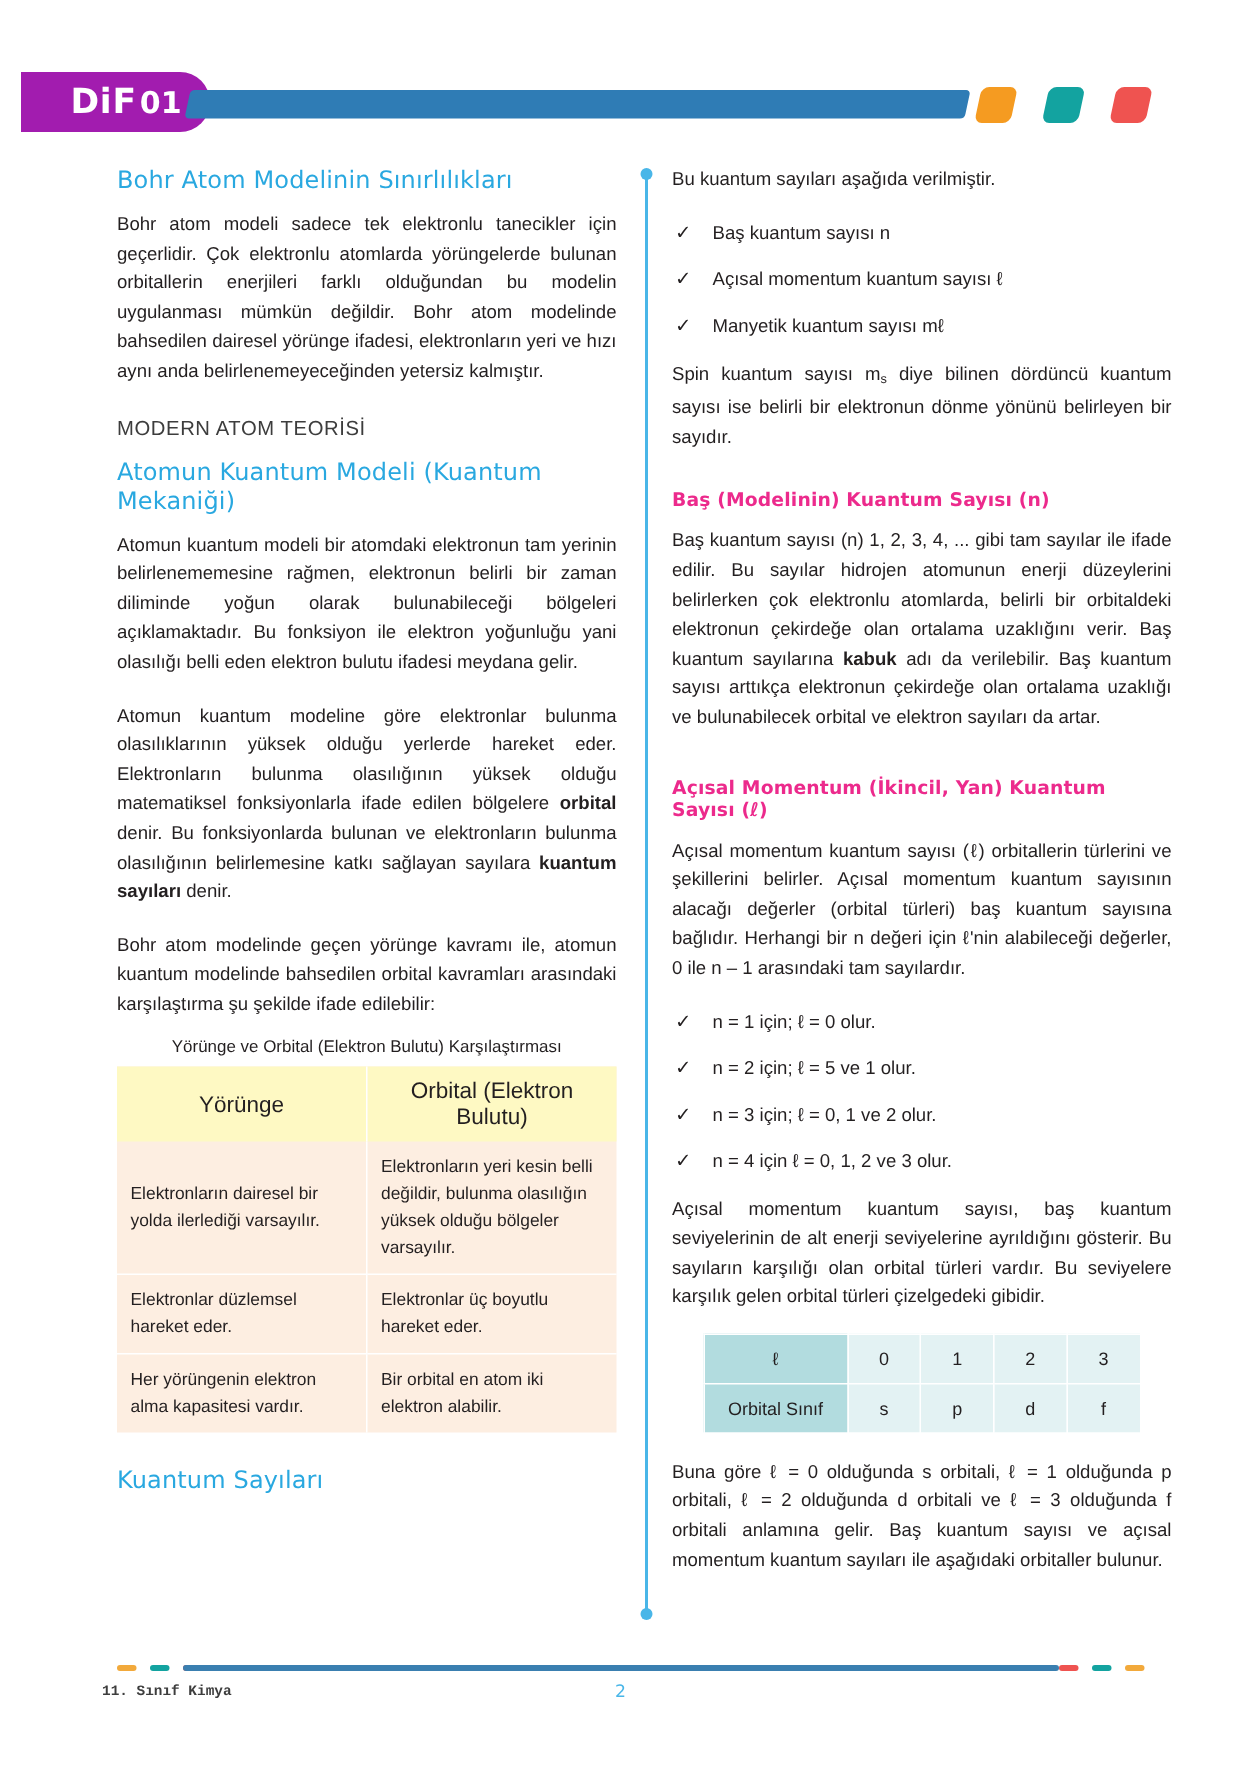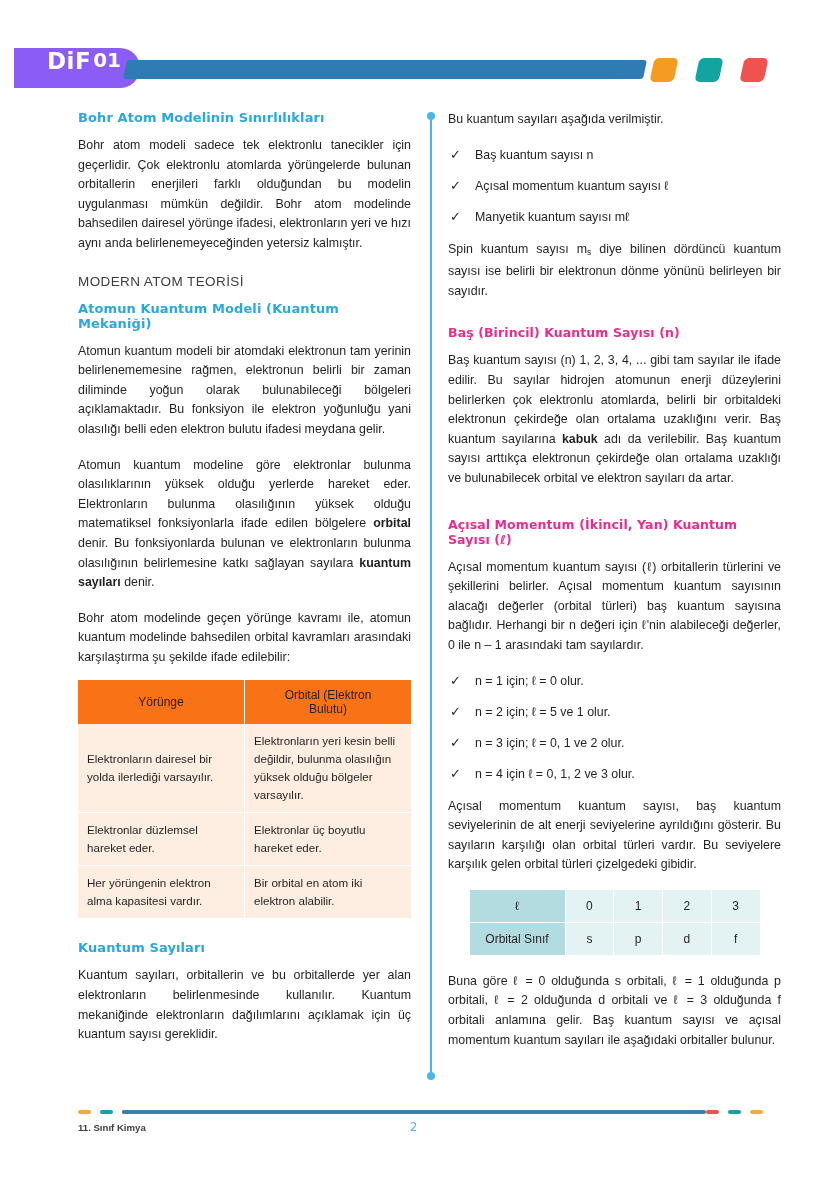--- a/index.html
+++ b/index.html
@@ -16,23 +16,23 @@
   
   .header {
     position: absolute;
     left: 0; top: 48px;
     width: 828px; height: 44px;
   }
   .hdr-badge {
     position: absolute;
     left: 14px; top: 0;
     width: 126px; height: 40px;
-    background: #8b5cf6;
+    background: #a21caf;
     border-radius: 0 20px 20px 0;
-    display: flex; justify-content: center;
+    display: flex; align-items: center; justify-content: center;
     padding-left: 14px;
   }
   .hdr-badge-text {
     color: #ffffff;
     font-weight: bold;
     font-size: 23px;
     letter-spacing: 0.5px;
     font-family: "DejaVu Sans", sans-serif;
   }
   .hdr-badge-num {
@@ -88,22 +88,22 @@
     width: 8px; height: 8px;
     border-radius: 50%;
     background: #49b6e8;
   }
   .divider::before { top: -4px; }
   .divider::after  { bottom: -4px; }
 
   
   h3.blue {
     margin: 0 0 11px 0;
-    font-size: 13px;
-    font-weight: bold;
+    font-size: 16px;
+    font-weight: normal;
     color: #29a8e0;
     font-family: "DejaVu Sans", sans-serif;
     letter-spacing: 0.1px;
   }
   h3.pink {
     margin: 0 0 11px 0;
     font-size: 12.5px;
     font-weight: bold;
     color: #ec2a8c;
     font-family: "DejaVu Sans", sans-serif;
@@ -156,23 +156,23 @@
     margin: 6px 0 7px 0;
   }
   table.t1 {
     width: 100%;
     border-collapse: collapse;
     table-layout: fixed;
     background: #fdeee1;
     margin-bottom: 16px;
   }
   table.t1 th {
-    background: #f97316;
-    color: #231f20;
-    font-size: 12px;
+    background: #fef9c3;
+    color: #231f20;
+    font-size: 15px;
     font-weight: normal;
     padding: 8px 24px;
     text-align: center;
     border-right: 1.5px solid #ffffff;
   }
   table.t1 th:last-child { border-right: none; }
   table.t1 td {
     font-size: 11.6px;
     line-height: 18px;
     padding: 8px 9px;
@@ -225,25 +225,25 @@
     border-radius: 2px;
   }
   .f-dash.l1 { left: 78px;  background: #f2a93b; }
   .f-dash.l2 { left: 100px; background: #13a3a0; }
   .f-dash.l3 { left: 122px; background: #ef5350; }
   .f-dash.r1 { left: 706px; background: #ef5350; }
   .f-dash.r2 { left: 728px; background: #13a3a0; }
   .f-dash.r3 { left: 750px; background: #f2a93b; }
   .f-label {
     position: absolute;
-    left: 78px; top: 18px;
+    left: 68px; top: 18px;
     font-size: 9.6px;
     font-weight: bold;
     color: #3d3d3d;
-    font-family: Liberation Sans, sans-serif;
+    font-family: Liberation Mono, monospace;
     text-align: right;
   }
   .f-page {
     position: absolute;
     left: 410px; top: 16px;
     font-size: 11.5px;
     color: #49b6e8;
     font-family: "DejaVu Sans", sans-serif;
   }
 </style>
@@ -271,20 +271,21 @@
     <p class="body">Bohr atom modeli sadece tek elektronlu tanecikler için geçerlidir. Çok elektronlu atomlarda yörüngelerde bulunan orbitallerin enerjileri farklı olduğundan bu modelin uygulanması mümkün değildir. Bohr atom modelinde bahsedilen dairesel yörünge ifadesi, elektronların yeri ve hızı aynı anda belirlenemeyeceğinden yetersiz kalmıştır.</p>
 
     <h2 class="section" style="margin-top:20px;">MODERN ATOM TEORİSİ</h2>
     <h3 class="blue">Atomun Kuantum Modeli (Kuantum Mekaniği)</h3>
     <p class="body">Atomun kuantum modeli bir atomdaki elektronun tam yerinin belirlenememesine rağmen, elektronun belirli bir zaman diliminde yoğun olarak bulunabileceği bölgeleri açıklamaktadır. Bu fonksiyon ile elektron yoğunluğu yani olasılığı belli eden elektron bulutu ifadesi meydana gelir.</p>
 
     <p class="body" style="margin-top:16px;"><span>Atomun kuantum modeline göre elektronlar bulunma olasılıklarının yüksek olduğu yerlerde hareket eder. Elektronların bulunma olasılığının yüksek olduğu matematiksel fonksiyonlarla ifade edilen bölgelere </span><b>orbital</b><span> denir. Bu fonksiyonlarda bulunan ve elektronların bulunma olasılığının belirlemesine katkı sağlayan sayılara </span><b>kuantum sayıları</b><span> denir.</span></p>
 
     <p class="body" style="margin-top:16px;">Bohr atom modelinde geçen yörünge kavramı ile, atomun kuantum modelinde bahsedilen orbital kavramları arasındaki karşılaştırma şu şekilde ifade edilebilir:</p>
 
+    <div class="tbl-caption">Yörünge ve Orbital (Elektron Bulutu) Karşılaştırması</div>
 
     <table class="t1">
       <tbody>
           <tr>
         <th>Yörünge</th>
         <th>Orbital (Elektron Bulutu)</th>
       </tr>
       <tr>
         <td class="mid">Elektronların dairesel bir yolda ilerlediği varsayılır.</td>
         <td>Elektronların yeri kesin belli değildir, bulunma olasılığın yüksek olduğu bölgeler varsayılır.</td>
@@ -294,36 +295,35 @@
         <td>Elektronlar üç boyutlu hareket eder.</td>
       </tr>
       <tr>
         <td>Her yörüngenin elektron alma kapasitesi vardır.</td>
         <td>Bir orbital en atom iki elektron alabilir.</td>
       </tr>
     </tbody>
       </table>
 
     <h3 class="blue" style="margin-top:22px;">Kuantum Sayıları</h3>
-    <p class="body">Kuantum sayıları, orbitallerin ve bu orbitallerde yer alan elektronların belirlenmesinde kullanılır. Kuantum mekaniğinde elektronların dağılımlarını açıklamak için üç kuantum sayısı gereklidir.</p>
   </div>
 
   <div class="col col-right">
 
     <p class="body" style="margin-bottom:16px;">Bu kuantum sayıları aşağıda verilmiştir.</p>
 
     <ul class="checks">
       <li><span class="tick">✓</span><span>Baş kuantum sayısı n</span></li>
       <li><span class="tick">✓</span><span>Açısal momentum kuantum sayısı ℓ</span></li>
       <li><span class="tick">✓</span><span>Manyetik kuantum sayısı mℓ</span></li>
     </ul>
 
     <p class="body"><span>Spin kuantum sayısı m</span><sub>s</sub><span> diye bilinen dördüncü kuantum sayısı ise belirli bir elektronun dönme yönünü belirleyen bir sayıdır.</span></p>
 
-    <h3 class="pink" style="margin-top:24px;">Baş (Birincil) Kuantum Sayısı (n)</h3>
+    <h3 class="pink" style="margin-top:24px;">Baş (Modelinin) Kuantum Sayısı (n)</h3>
     <p class="body"><span>Baş kuantum sayısı (n) 1, 2, 3, 4, ... gibi tam sayılar ile ifade edilir. Bu sayılar hidrojen atomunun enerji düzeylerini belirlerken çok elektronlu atomlarda, belirli bir orbitaldeki elektronun çekirdeğe olan ortalama uzaklığını verir. Baş kuantum sayılarına </span><b>kabuk</b><span> adı da verilebilir. Baş kuantum sayısı arttıkça elektronun çekirdeğe olan ortalama uzaklığı ve bulunabilecek orbital ve elektron sayıları da artar.</span></p>
 
     <h3 class="pink" style="margin-top:28px;">Açısal Momentum (İkincil, Yan) Kuantum Sayısı (ℓ)</h3>
     <p class="body" style="margin-bottom:16px;">Açısal momentum kuantum sayısı (ℓ) orbitallerin türlerini ve şekillerini belirler. Açısal momentum kuantum sayısının alacağı değerler (orbital türleri) baş kuantum sayısına bağlıdır. Herhangi bir n değeri için ℓ'nin alabileceği değerler, 0 ile n – 1 arasındaki tam sayılardır.</p>
 
     <ul class="checks">
       <li><span class="tick">✓</span><span>n = 1 için; ℓ = 0 olur.</span></li>
       <li><span class="tick">✓</span><span>n = 2 için; ℓ = 5 ve 1 olur.</span></li>
       <li><span class="tick">✓</span><span>n = 3 için; ℓ = 0, 1 ve 2 olur.</span></li>
       <li><span class="tick">✓</span><span>n = 4 için ℓ = 0, 1, 2 ve 3 olur.</span></li>

